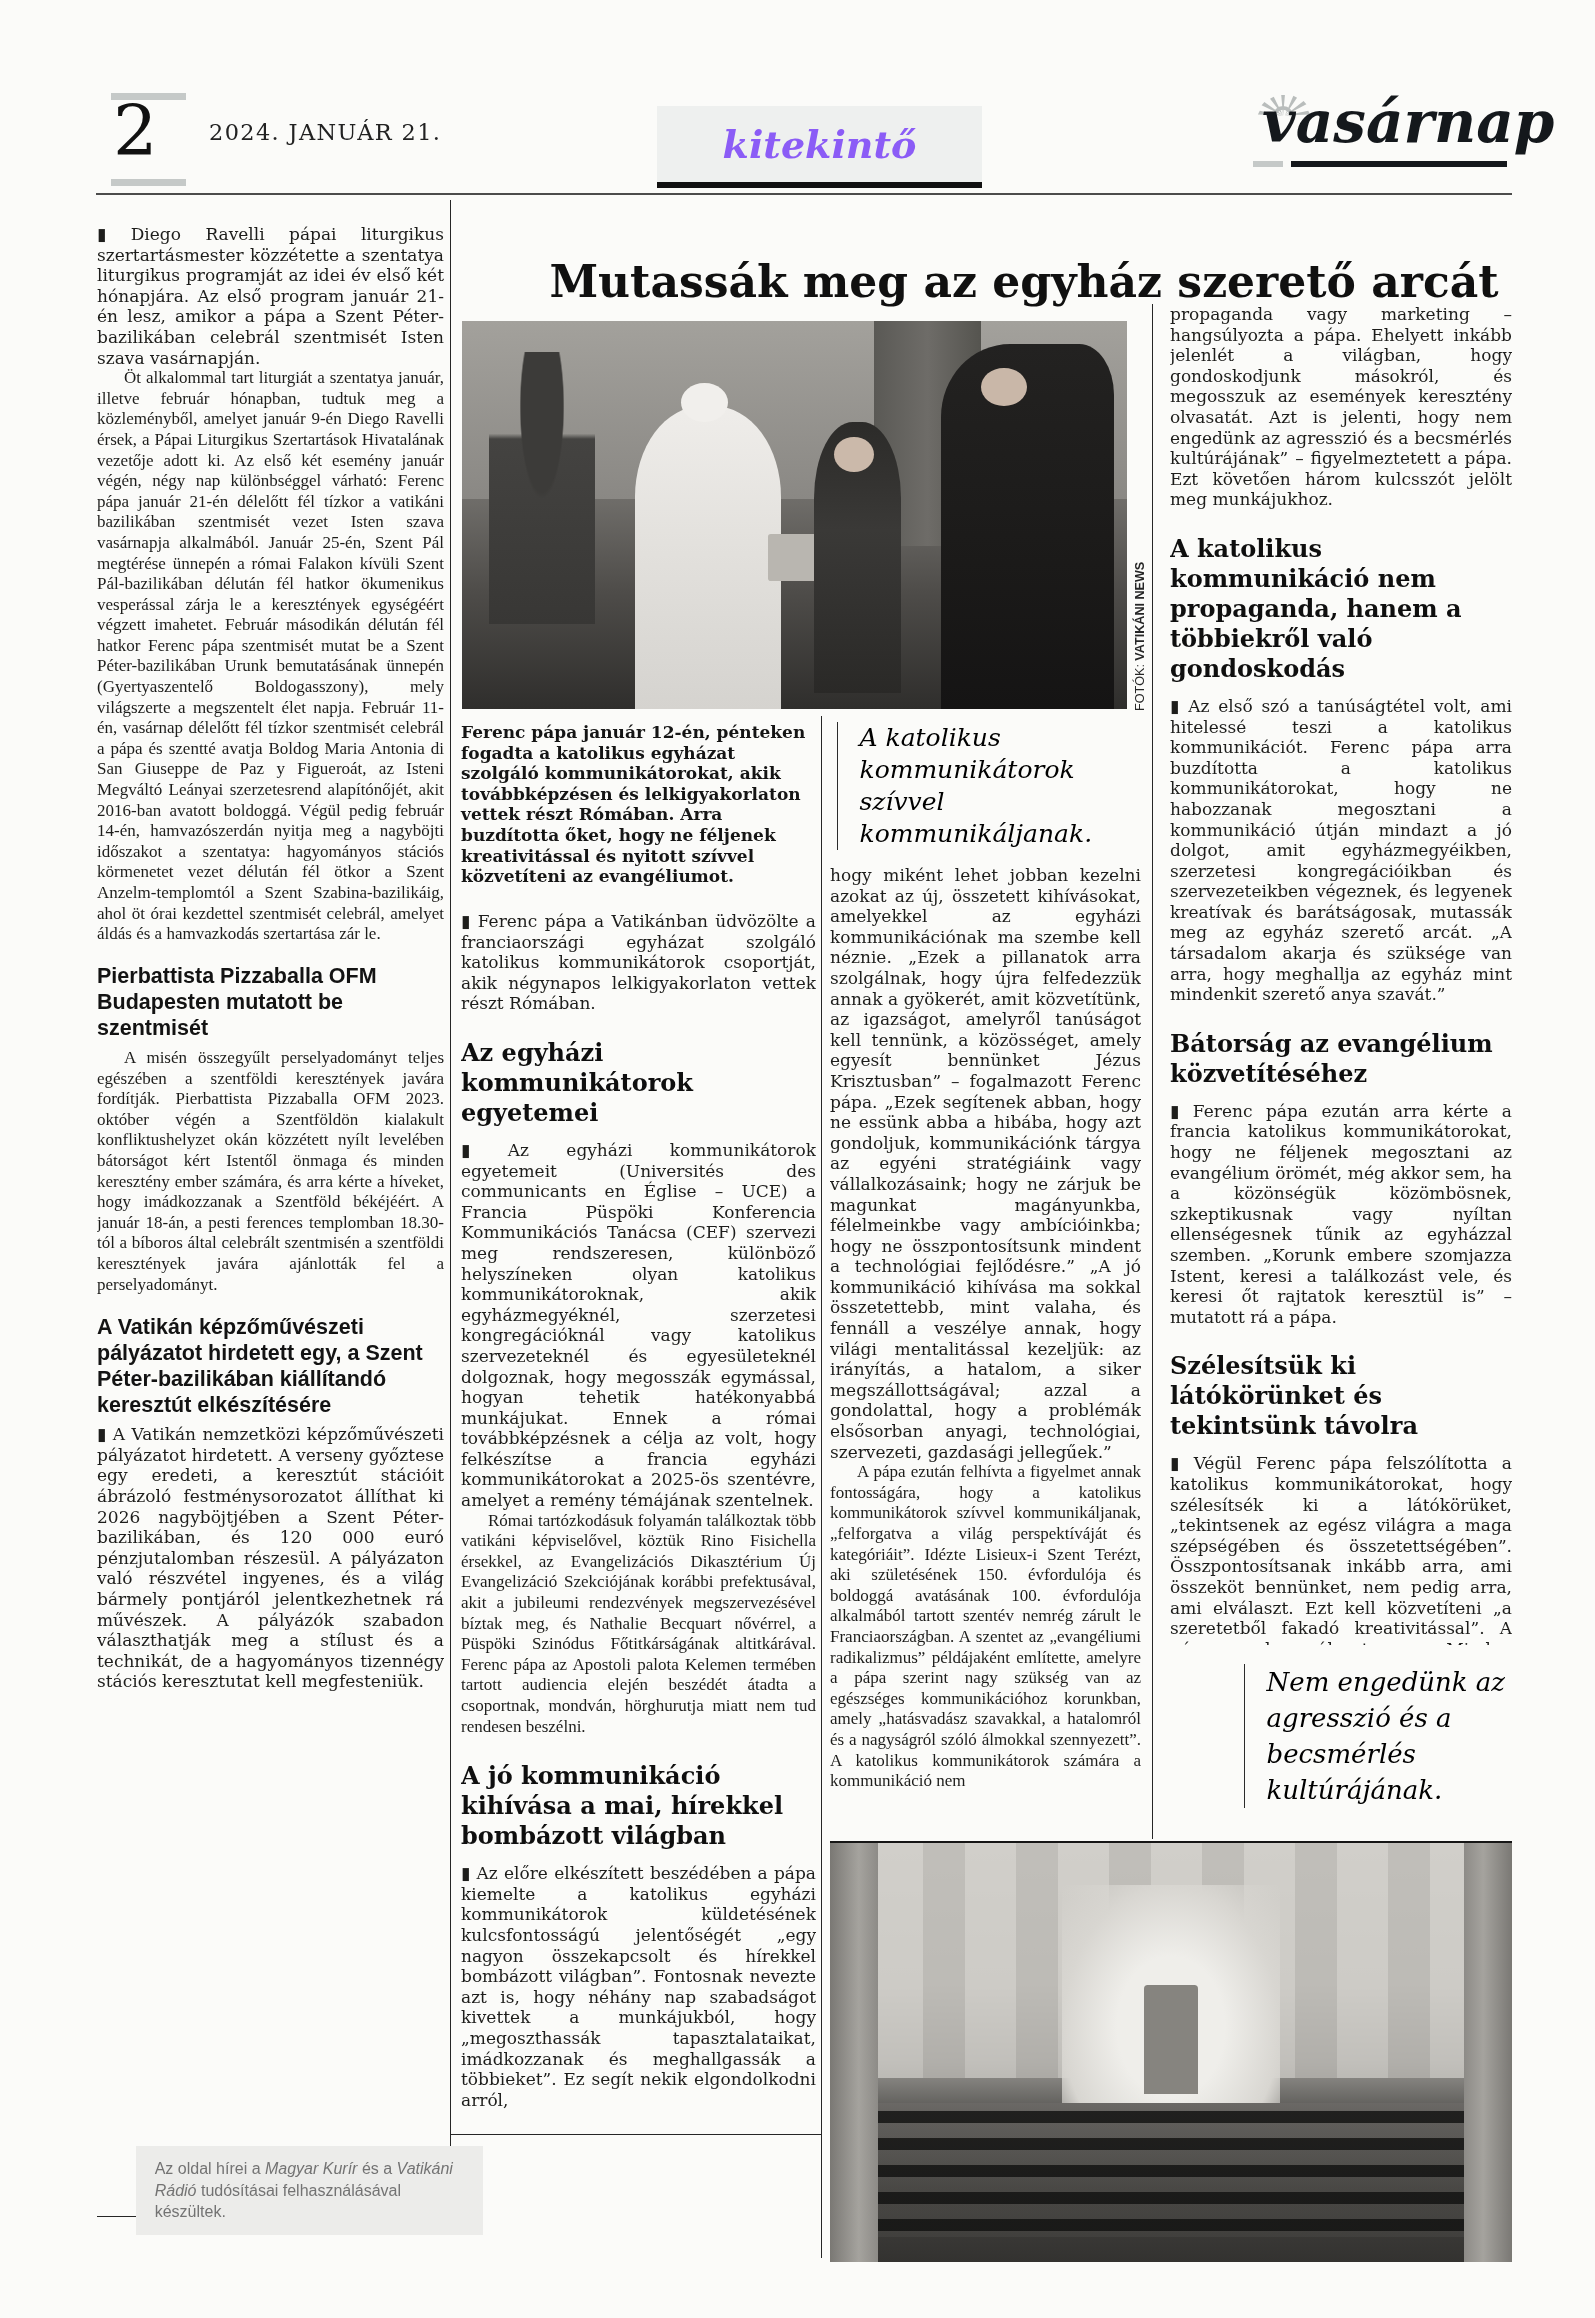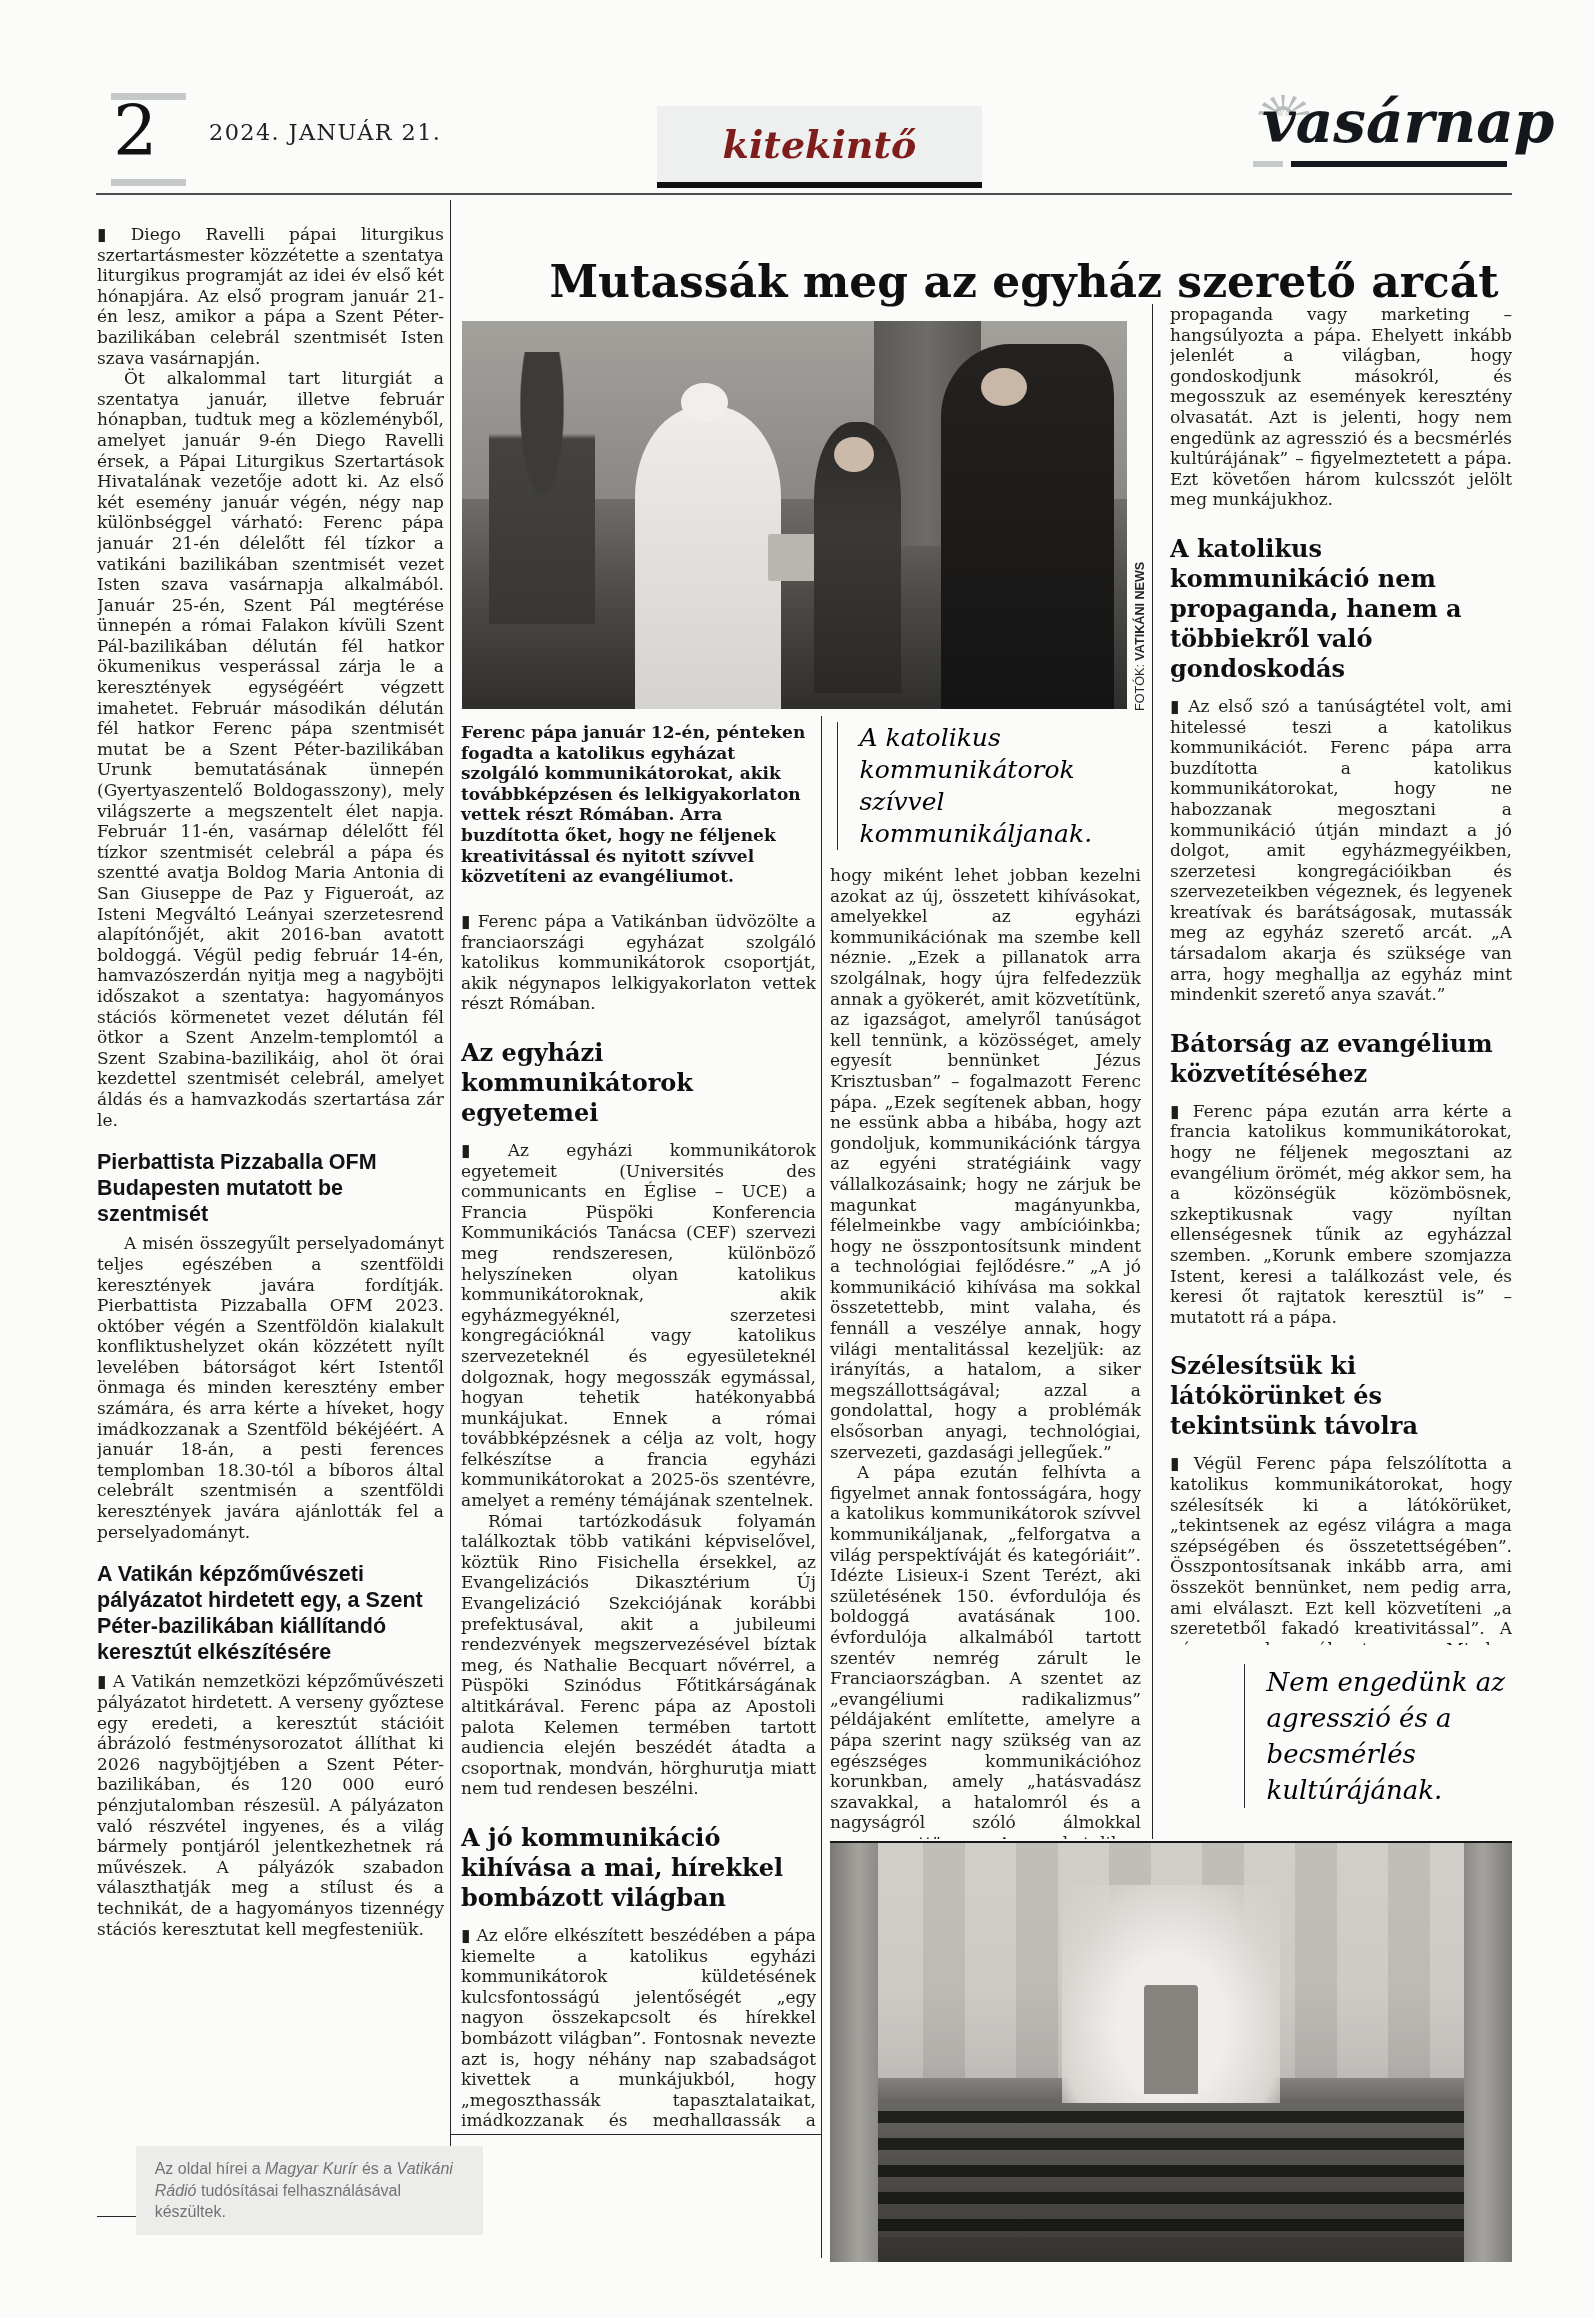--- a/index.html
+++ b/index.html
@@ -4,38 +4,38 @@
 <style>
   html,body{margin:0;padding:0;background:#888;}
   #page{position:relative;width:1595px;height:2319px;background:#fbfbf9;color:#1d1d1b;
         font-family:"DejaVu Serif",serif;overflow:hidden;}
   
   .graybar{position:absolute;background:#c5c9c8;height:6.5px;width:75px;left:111px;}
   #page-number{position:absolute;left:113px;top:96px;font:400 70px/70px "DejaVu Serif",serif;color:#111;}
   #page-date{position:absolute;left:209px;top:121px;font:400 22.4px/22.4px "DejaVu Serif",serif;letter-spacing:1.4px;color:#222;}
   #section-tab{position:absolute;left:657px;top:106px;width:325px;height:77px;background:#eef0ef;
                display:flex;align-items:center;justify-content:center;
-               font:700 italic 38px/38px "DejaVu Serif",serif;color:#7f1d1d;}
+               font:700 italic 38px/38px "DejaVu Serif",serif;color:#8b5cf6;}
   #section-underline{position:absolute;left:657px;top:182px;width:325px;height:5.6px;background:#111;}
   #masthead{position:absolute;left:1262px;top:93px;font:700 italic 58px/58px "DejaVu Serif",serif;color:#14181c;}
   #masthead-underline{position:absolute;left:1291px;top:161px;width:216px;height:5.6px;background:#15181c;}
   #masthead-dash{position:absolute;left:1253px;top:161px;width:30px;height:5.6px;background:#c5c9c8;}
   #sunburst{position:absolute;left:1256px;top:92px;width:56px;height:45px;}
   #header-rule{position:absolute;left:96px;top:193px;width:1416px;height:1.9px;background:#4c4c4c;}
   
   .vrule{position:absolute;width:1.4px;background:#262626;}
   .hrule{position:absolute;height:1.4px;background:#262626;}
   
   #headline{position:absolute;left:537px;top:228px;width:974px;text-align:center;
             font:700 44px/49px "DejaVu Serif",serif;color:#101010;}
   
   .col-flow{position:absolute;text-align:justify;font:400 17px/20.6px "DejaVu Serif",serif;
             color:#1d1d1b;overflow:hidden;hyphens:auto;-webkit-hyphens:auto;}
   .para{margin:0;}
-  .para.indent{text-indent:27px;}
+  .para.indent{text-indent:27px;font-family:Liberation Serif, serif;}
   .sanshead{font:700 21.5px/26px "Liberation Sans",sans-serif;text-align:left;margin:18.7px 0 6.5px;color:#131313;}
   .sanshead.first{margin-top:0;}
   .slabhead{font:700 24px/30px "DejaVu Serif",serif;text-align:left;margin:24px 0 12px;color:#0f0f0f;}
   
   #caption{position:absolute;left:461px;top:722px;width:355px;font:700 17px/20.6px "DejaVu Serif",serif;
            text-align:left;color:#151515;}
   
   .pullquote{position:absolute;font:italic 400 25px/32px "DejaVu Serif",serif;color:#000000;
              border-left:1.9px solid #2b2b2b;padding-left:21.5px;text-align:left;}
   #pullquote-2{font:italic 400 26px/36px "DejaVu Serif",serif;}

